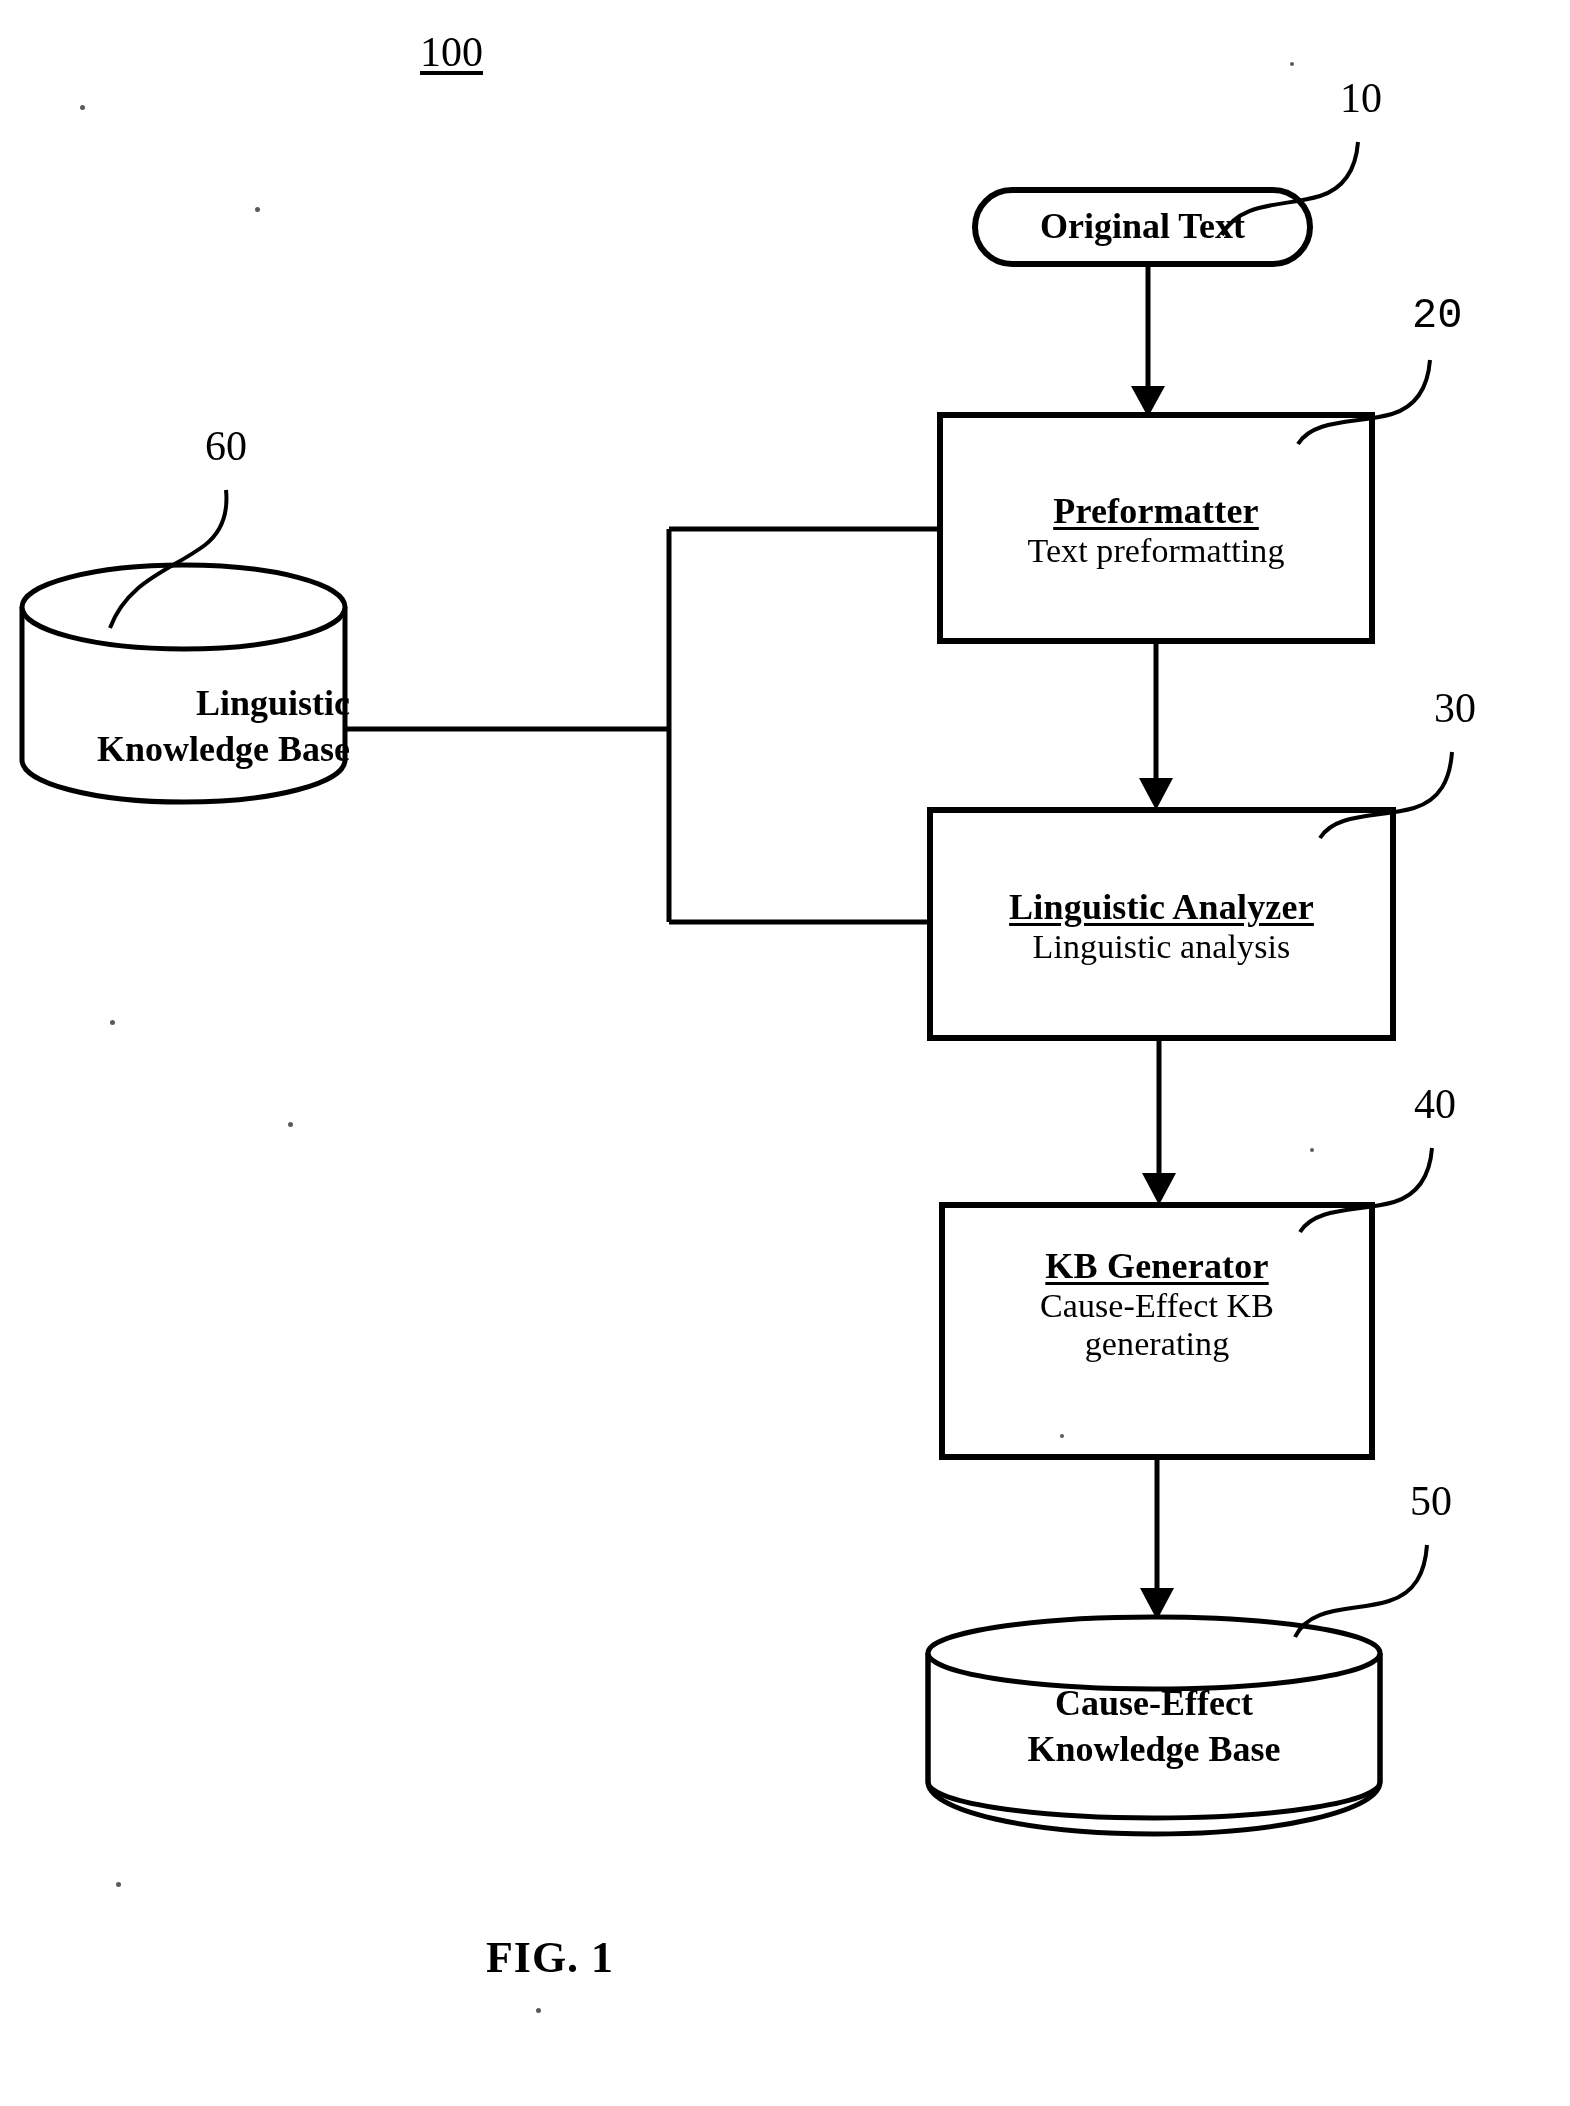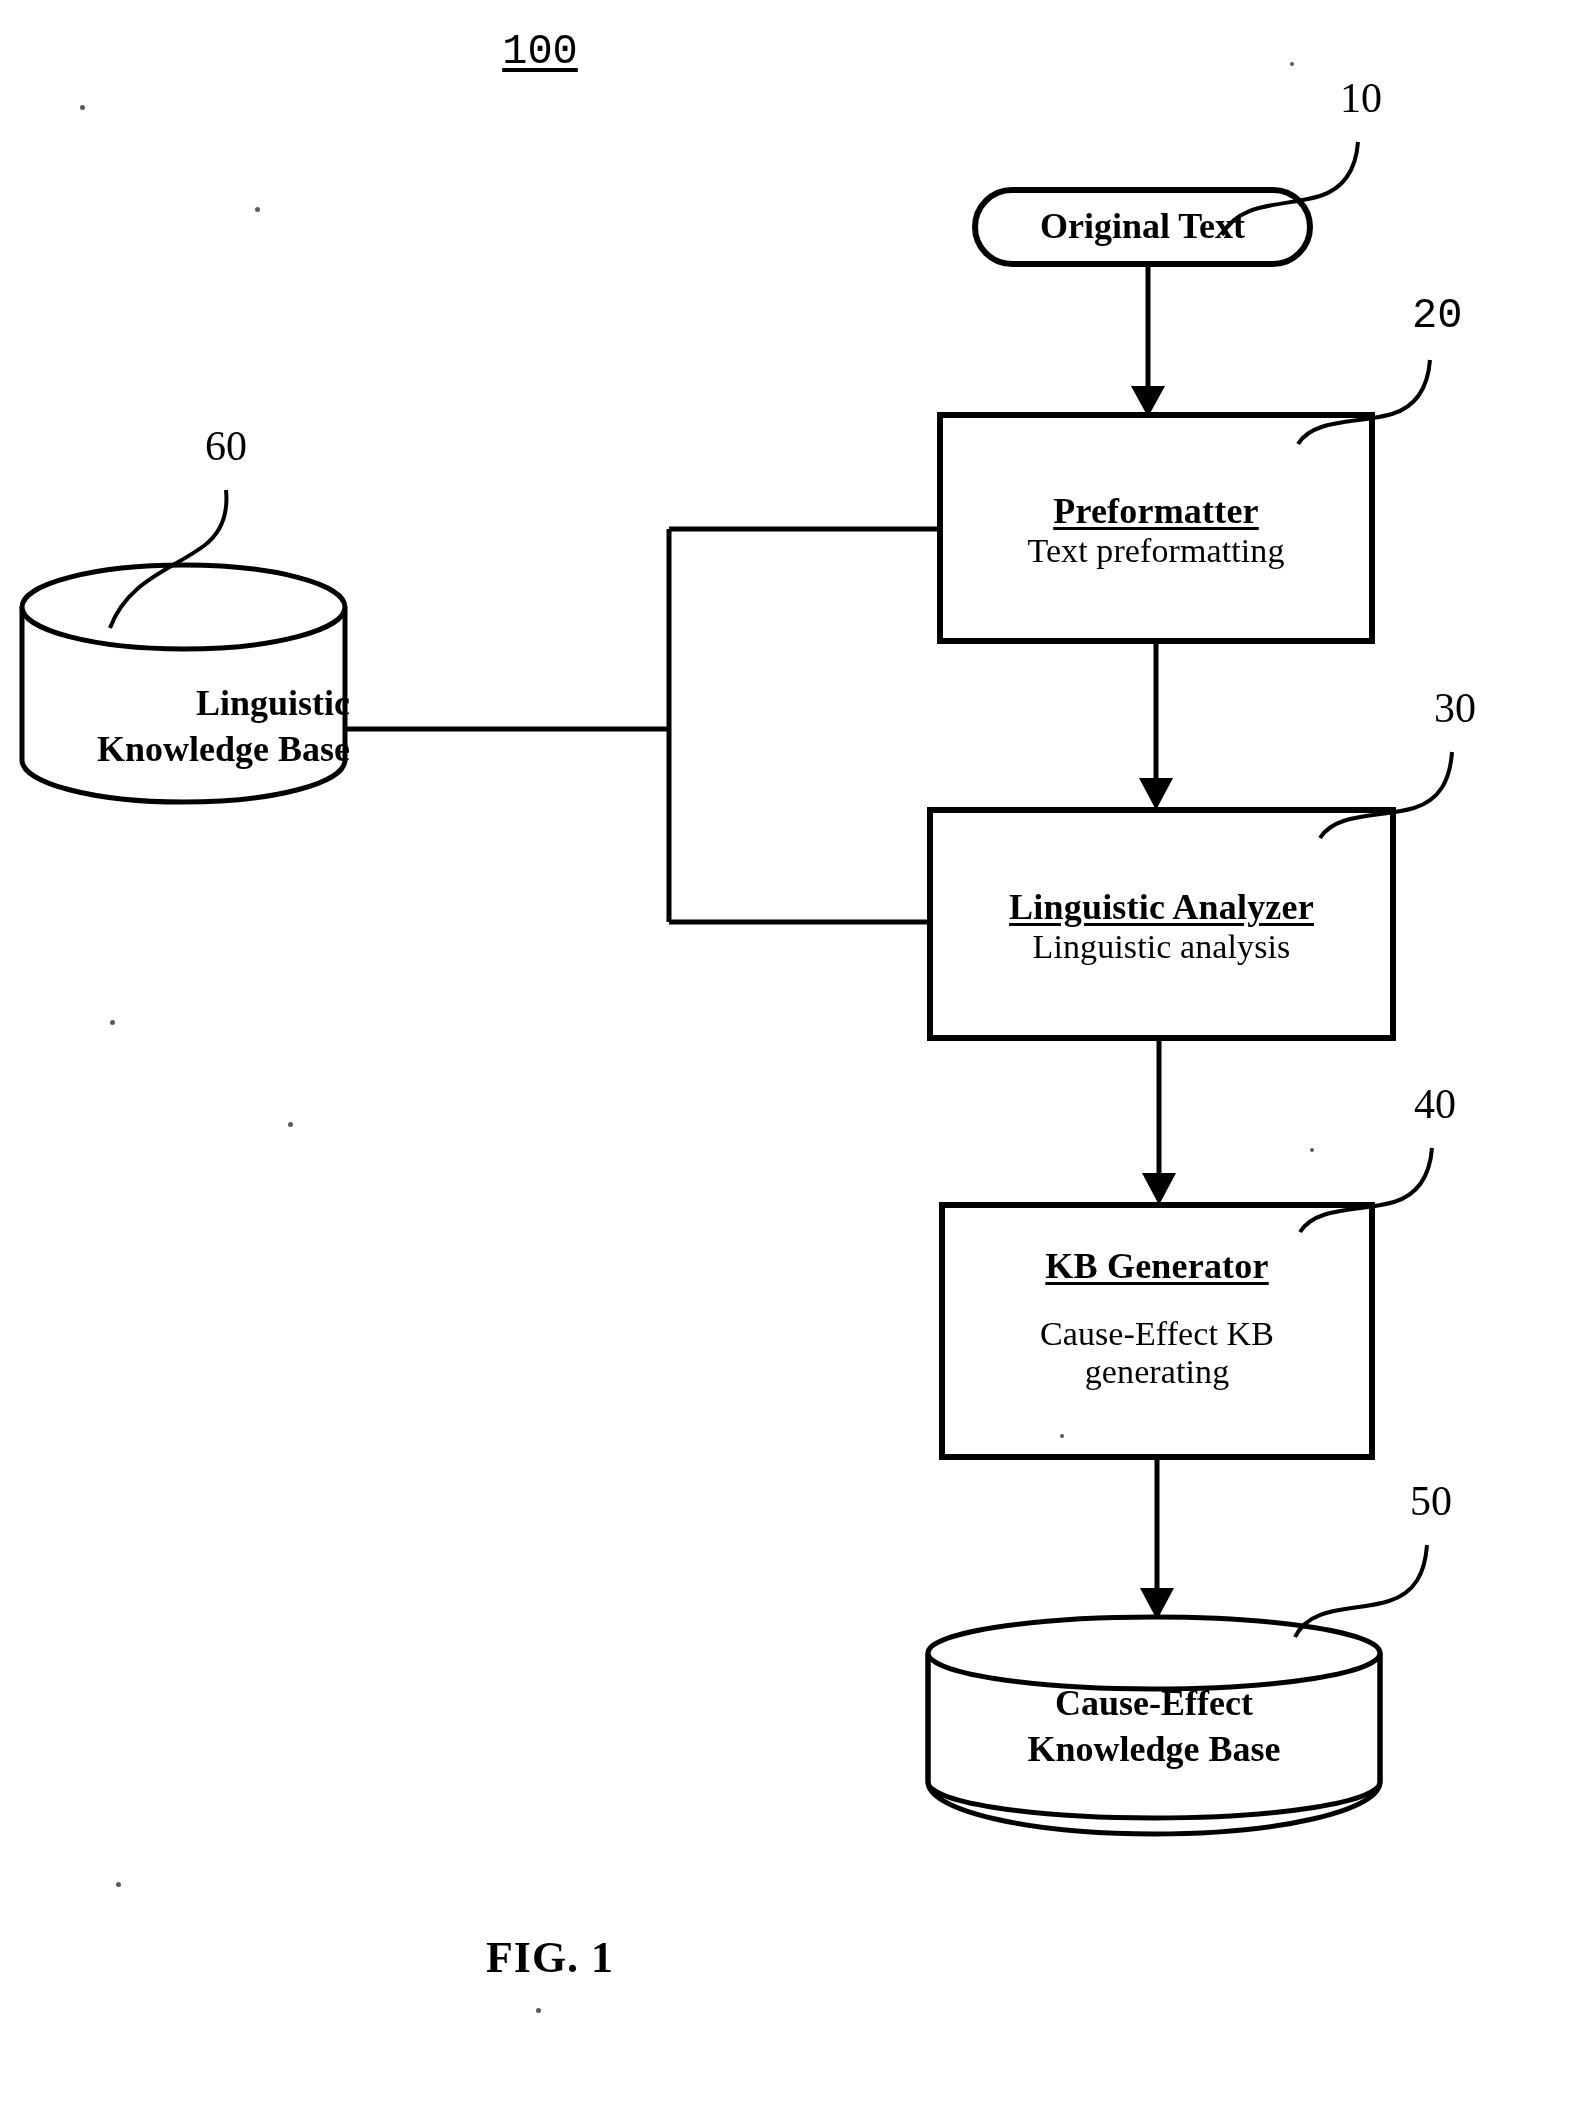--- a/index.html
+++ b/index.html
@@ -27,24 +27,22 @@
     position: absolute;
     left: 0; top: 0;
     width: 1570px;
     height: 2106px;
     pointer-events: none;
   }
 
   
   .txt {
     position: absolute;
-    text-align: center;
     line-height: 1.18;
     white-space: pre-line;
-    font-family: Liberation Mono, monospace;
   }
 
   .fig-number-top {
     left: 420px;
     top: 28px;
     width: 240px;
     font-size: 42px;
     text-decoration: underline;
     text-underline-offset: 5px;
     letter-spacing: 0px;
@@ -201,21 +199,21 @@
     <div class="node-sub">Text preformatting</div>
   </div>
 
   <div class="node-label" style="left:930px; top:886px; width:463px;">
     <div class="node-title">Linguistic Analyzer</div>
     <div class="node-sub">Linguistic analysis</div>
   </div>
 
   <div class="node-label" style="left:942px; top:1245px; width:430px;">
     <div class="node-title">KB Generator</div>
-    <div class="node-sub" style="white-space:pre-line;margin-top:28px;">Cause-Effect KB
+    <div class="node-sub" style="white-space:pre-line;">Cause-Effect KB
 generating</div>
   </div>
 
   <div class="node-label cyl-label" style="left:928px; top:1680px; width:452px; white-space:pre-line;">Cause-Effect
 Knowledge Base</div>
 
   <div class="node-label cyl-label" style="left:18px; top:680px; width:332px; white-space:pre-line;text-align:right;">Linguistic
 Knowledge Base</div>
 
   <div class="fig-caption">FIG. 1</div>

